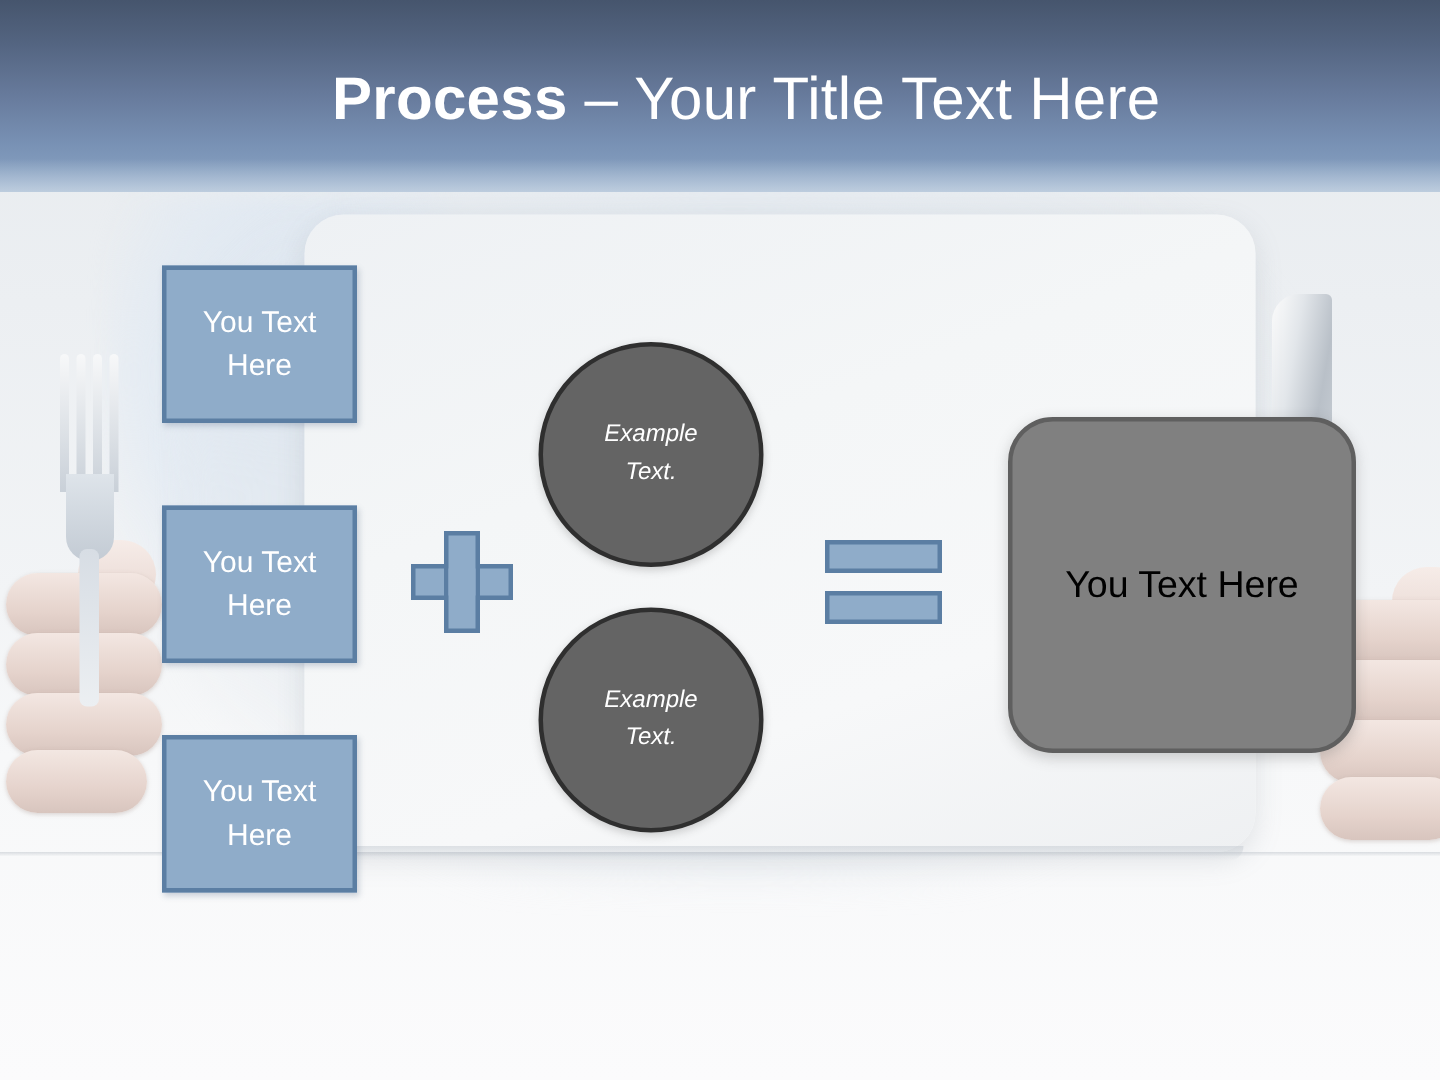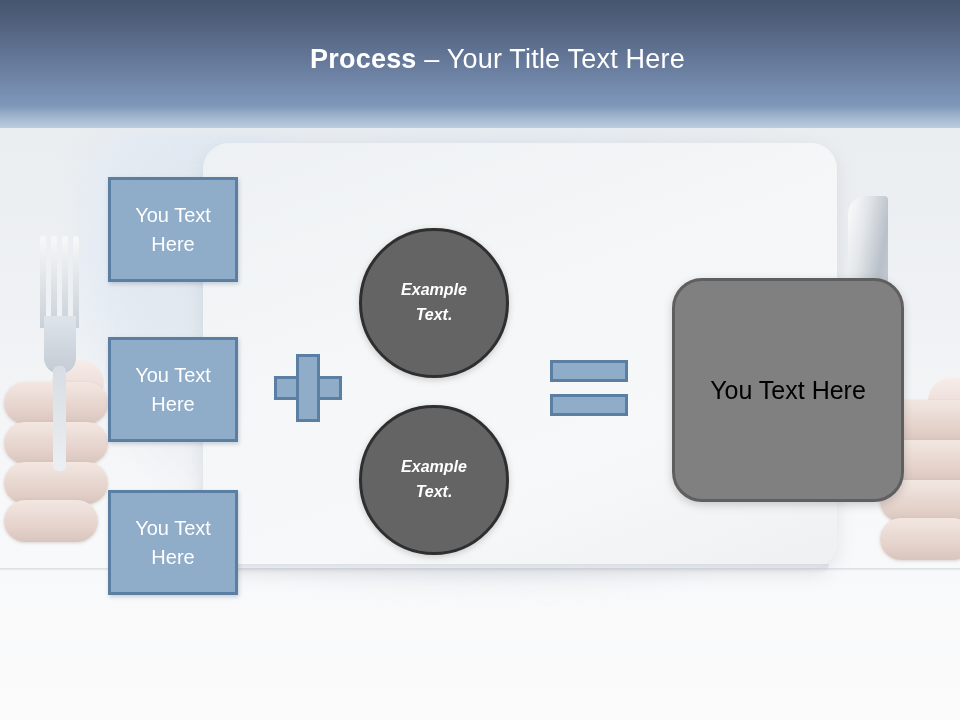--- a/index.html
+++ b/index.html
@@ -200,21 +200,21 @@
     left: 0; right: 0; bottom: 0;
     height: 22px;
     background: linear-gradient(180deg, rgba(141,167,198,0) 0%, rgba(205,217,230,0.75) 100%);
   }
   .title-text {
     position: absolute;
     left: 0; right: 0;
     top: 44px;
     text-align: center;
     color: #ffffff;
-    font-size: 27px;
+    font-size: 40px;
     font-weight: 400;
     letter-spacing: 0.2px;
     white-space: nowrap;
     margin-left: 35px;
   }
   .title-text .strong {
     font-weight: 700;
   }
   .title-text .dash {
     font-weight: 400;
@@ -300,21 +300,21 @@
     border-radius: 50%;
     background: #646464;
     border: 3px solid #2f2f2f;
     box-sizing: border-box;
     display: flex;
     flex-direction: column;
     align-items: center;
     justify-content: center;
     color: #ffffff;
     font-size: 16px;
-    font-weight: 700;
+    font-weight: 400;
     font-style: italic;
     line-height: 1.55;
     text-align: center;
     box-shadow: 0 2px 6px rgba(70,70,70,0.25);
   }
   .circle.c1 { left: 359px; top: 228px; }
   .circle.c2 { left: 359px; top: 405px; }
 
   
   .result {

